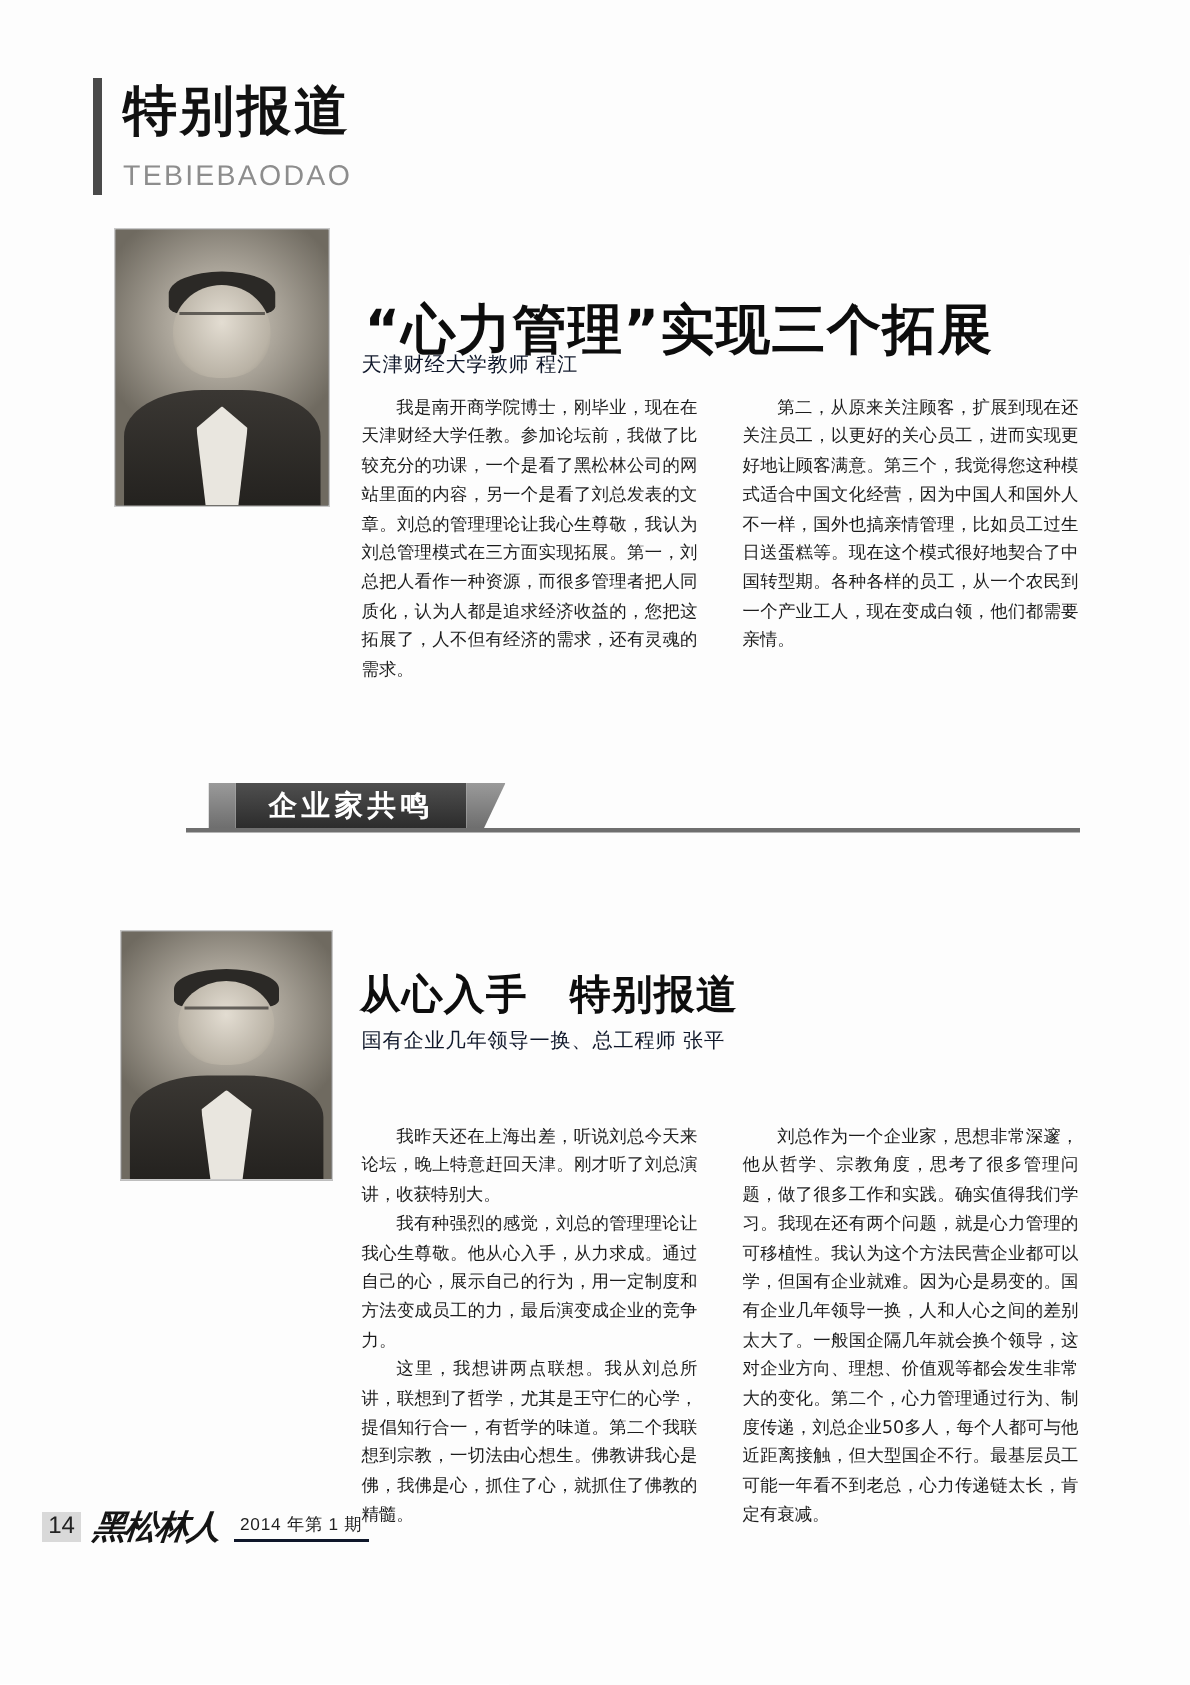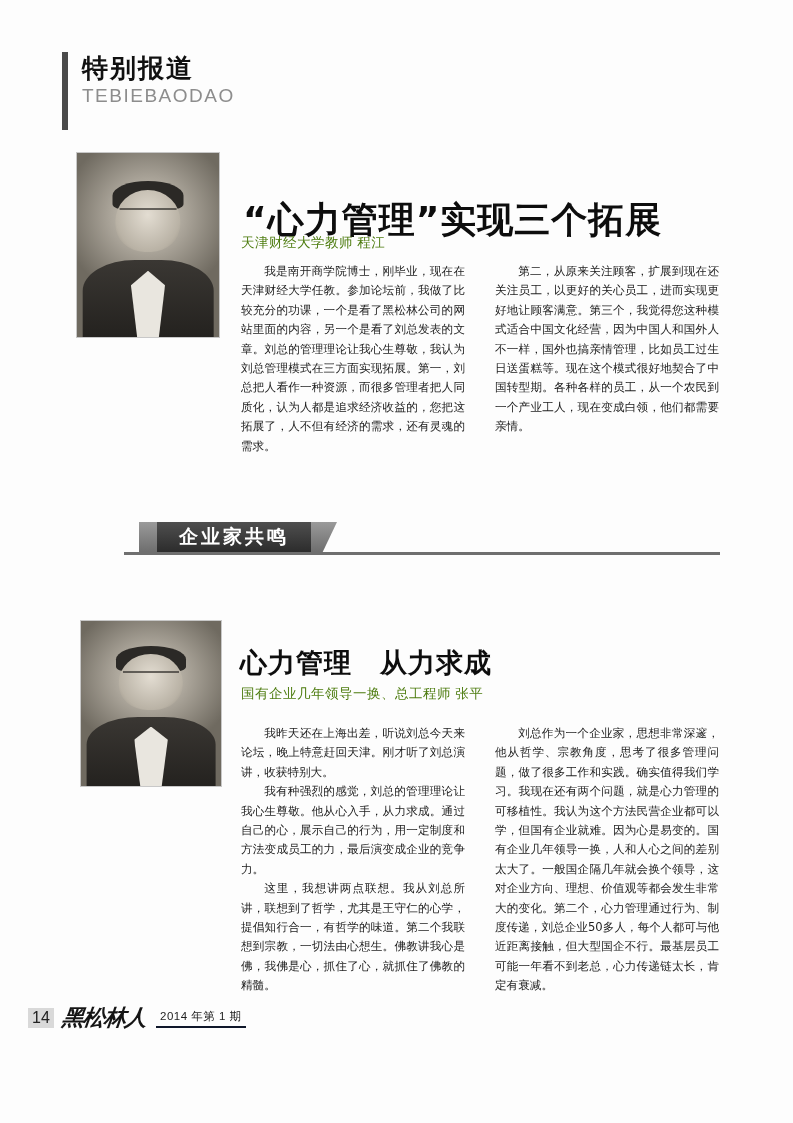--- a/index.html
+++ b/index.html
@@ -36,27 +36,28 @@
     background: #4a4a4a;
     margin-right: 14px;
   }
   .section-titles {
     display: flex;
     flex-direction: column;
     justify-content: flex-start;
   }
   .section-title-cn {
     font-family: "DejaVu Sans", "Liberation Sans", sans-serif;
-    font-size: 26px;
+    font-size: 36px;
     font-weight: bold;
     letter-spacing: 2px;
     color: #111;
     line-height: 1.25;
   }
   .section-title-en {
+    margin-top: 10px;
     font-size: 19px;
     letter-spacing: 1.5px;
     color: #8d8d8d;
     font-weight: 500;
   }
 
   
   .photo {
     position: absolute;
     background: #6d6d6d;
@@ -141,21 +142,21 @@
     letter-spacing: 1px;
   }
   .art1-title {
     left: 243px;
     top: 196px;
     font-size: 36px;
   }
   .art-byline {
     position: absolute;
     font-size: 13.5px;
-    color: #4d7c0f;
+    color: #0f172a;
     letter-spacing: .5px;
   }
   .art1-byline {
     left: 241px;
     top: 234px;
   }
 
   .cols {
     position: absolute;
     display: flex;
@@ -226,21 +227,21 @@
     left: 240px;
     top: 645px;
     font-size: 27px;
   }
   .art2-byline {
     left: 241px;
     top: 685px;
   }
   .art2-cols {
     left: 241px;
-    top: 724px;
+    top: 748px;
     width: 478px;
   }
   .art2-cols .col { width: 226px; }
 
   
   .footer {
     position: absolute;
     left: 28px;
     top: 1003px;
     display: flex;
@@ -323,21 +324,21 @@
   <div class="photo photo-2">
     <div class="ph-inner">
       <div class="ph-hair"></div>
       <div class="ph-face"></div>
       <div class="ph-glasses"></div>
       <div class="ph-body"></div>
       <div class="ph-shirt"></div>
     </div>
   </div>
 
-  <div class="art-title art2-title">心力管理　从力求成</div>
+  <div class="art-title art2-title">从心入手　特别报道</div>
   <div class="art-byline art2-byline">国有企业几年领导一换、总工程师  张平</div>
 
   <div class="cols art2-cols">
     <div class="col">
       <p>我昨天还在上海出差，听说刘总今天来论坛，晚上特意赶回天津。刚才听了刘总演讲，收获特别大。</p>
       <p>我有种强烈的感觉，刘总的管理理论让我心生尊敬。他从心入手，从力求成。通过自己的心，展示自己的行为，用一定制度和方法变成员工的力，最后演变成企业的竞争力。</p>
       <p>这里，我想讲两点联想。我从刘总所讲，联想到了哲学，尤其是王守仁的心学，提倡知行合一，有哲学的味道。第二个我联想到宗教，一切法由心想生。佛教讲我心是佛，我佛是心，抓住了心，就抓住了佛教的精髓。</p>
     </div>
     <div class="col">
       <p>刘总作为一个企业家，思想非常深邃，他从哲学、宗教角度，思考了很多管理问题，做了很多工作和实践。确实值得我们学习。我现在还有两个问题，就是心力管理的可移植性。我认为这个方法民营企业都可以学，但国有企业就难。因为心是易变的。国有企业几年领导一换，人和人心之间的差别太大了。一般国企隔几年就会换个领导，这对企业方向、理想、价值观等都会发生非常大的变化。第二个，心力管理通过行为、制度传递，刘总企业50多人，每个人都可与他近距离接触，但大型国企不行。最基层员工可能一年看不到老总，心力传递链太长，肯定有衰减。</p>

